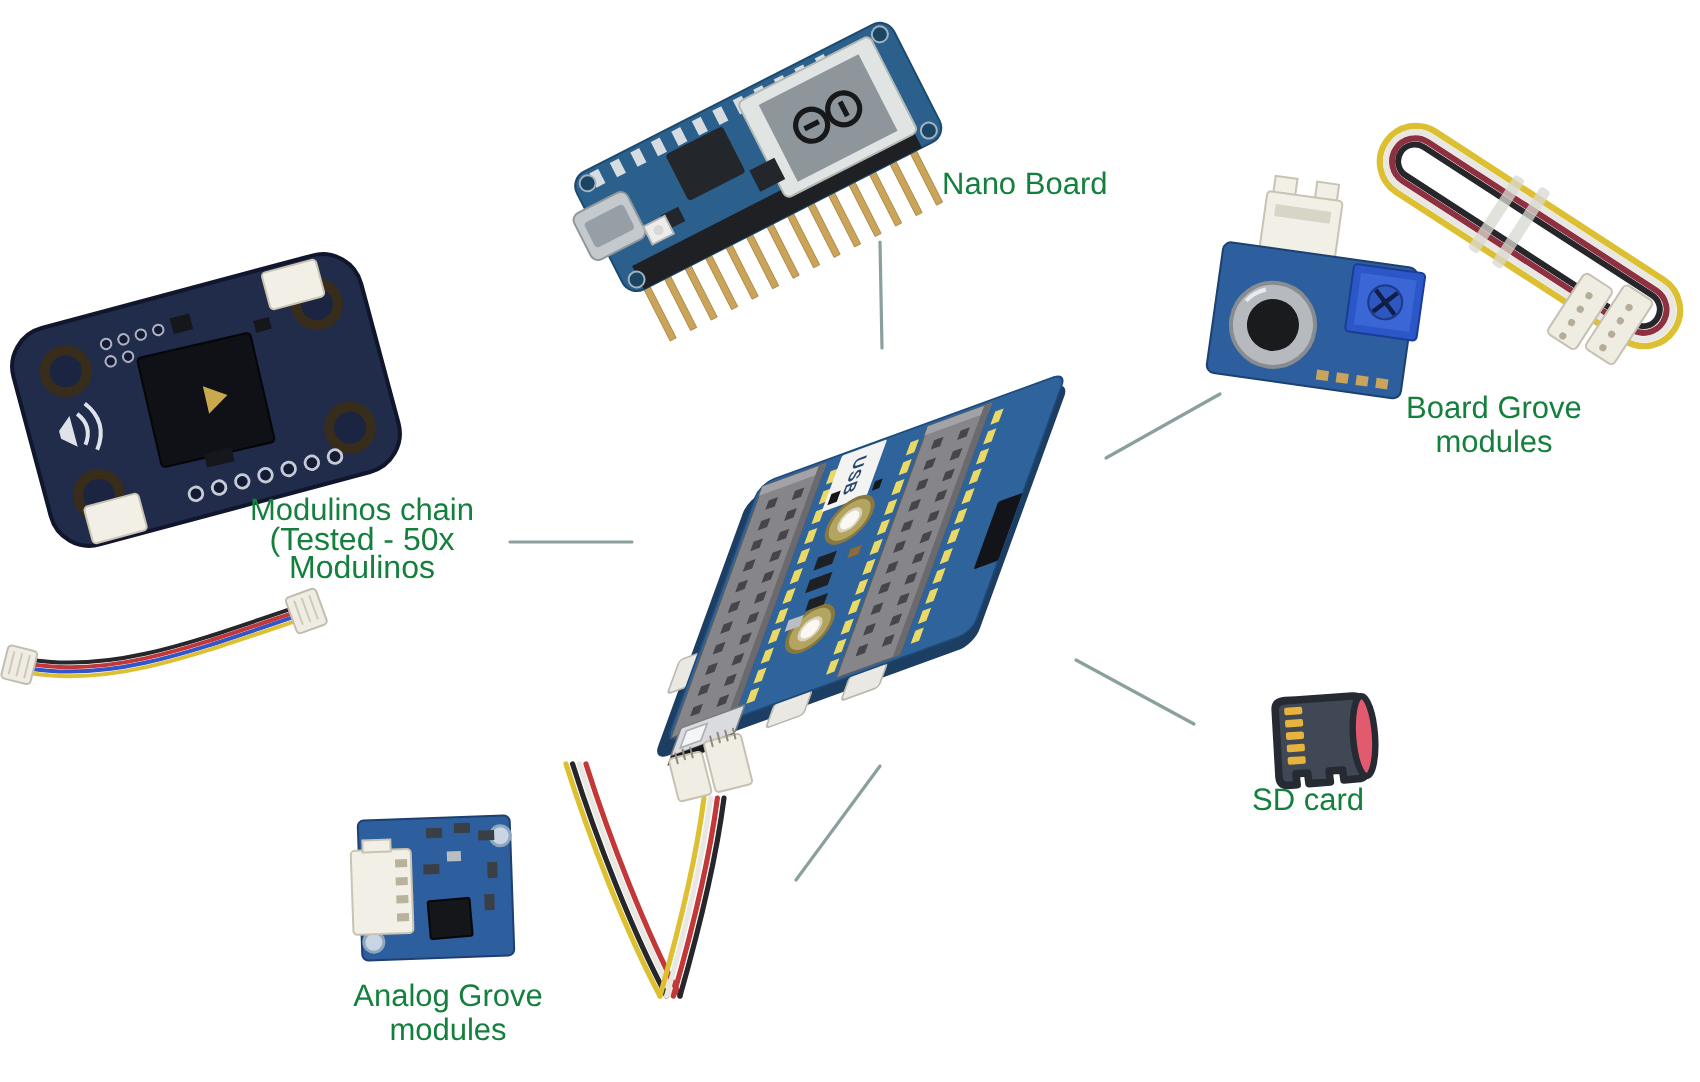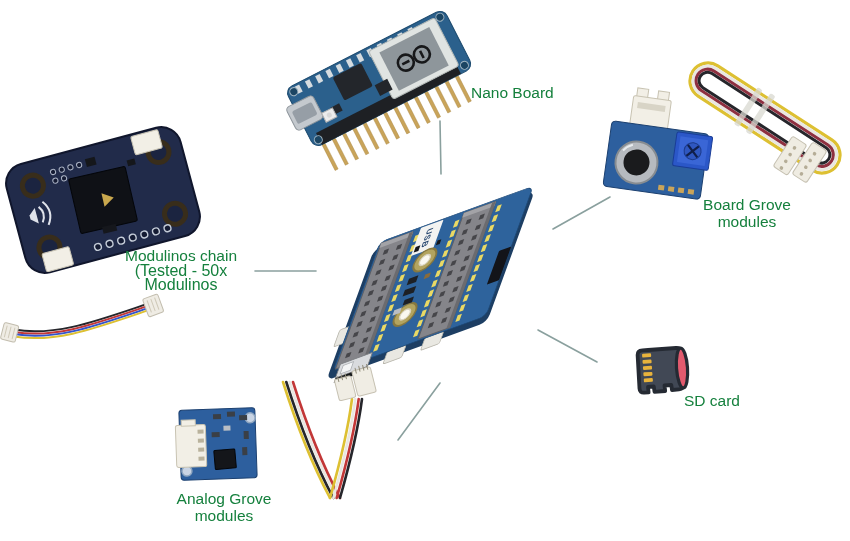--- a/index.html
+++ b/index.html
@@ -6,21 +6,21 @@
   .canvas{position:relative;width:850px;height:541px;background:#ffffff;overflow:hidden;
           font-family:"Liberation Sans", sans-serif;}
   .art{position:absolute;left:0;top:0;}
   .lbl{position:absolute;color:#15803d;font-size:15.5px;line-height:17px;}
   .lbl .big{display:block;}
   .lbl .small{display:block;font-size:16px;line-height:14px;}
   .lbl.center{text-align:center;}
   #nano-label{left:471px;top:84px;width:110px;}
   #modulino-label{left:101px;top:247px;width:160px;}
   #analog-label{left:667px;top:196px;width:160px;}
-  #sd-label{left:670px;top:392px;width:84px;}
+  #sd-label{left:612px;top:392px;width:84px;}
   #digital-label{left:149px;top:490px;width:150px;}
 </style>
 </head>
 <body>
 
 <div class="canvas">
 
 <svg class="art" width="850" height="541" viewBox="0 0 850 541">
 
   <g stroke-width="1.6" stroke-linecap="round">

